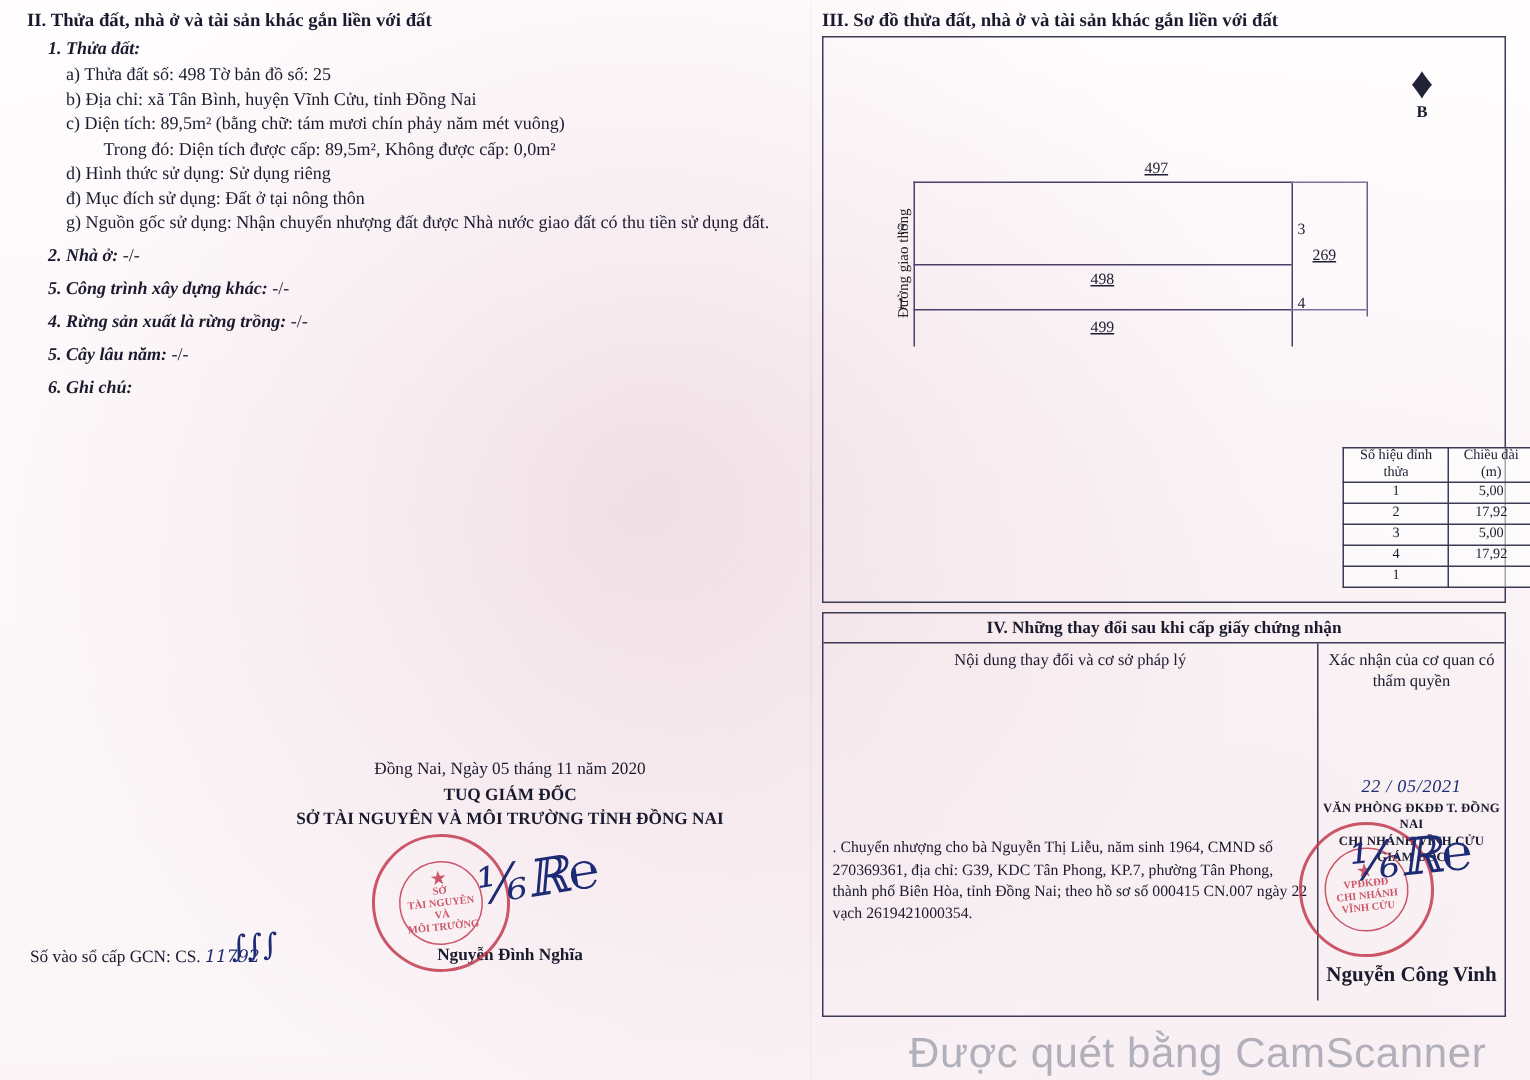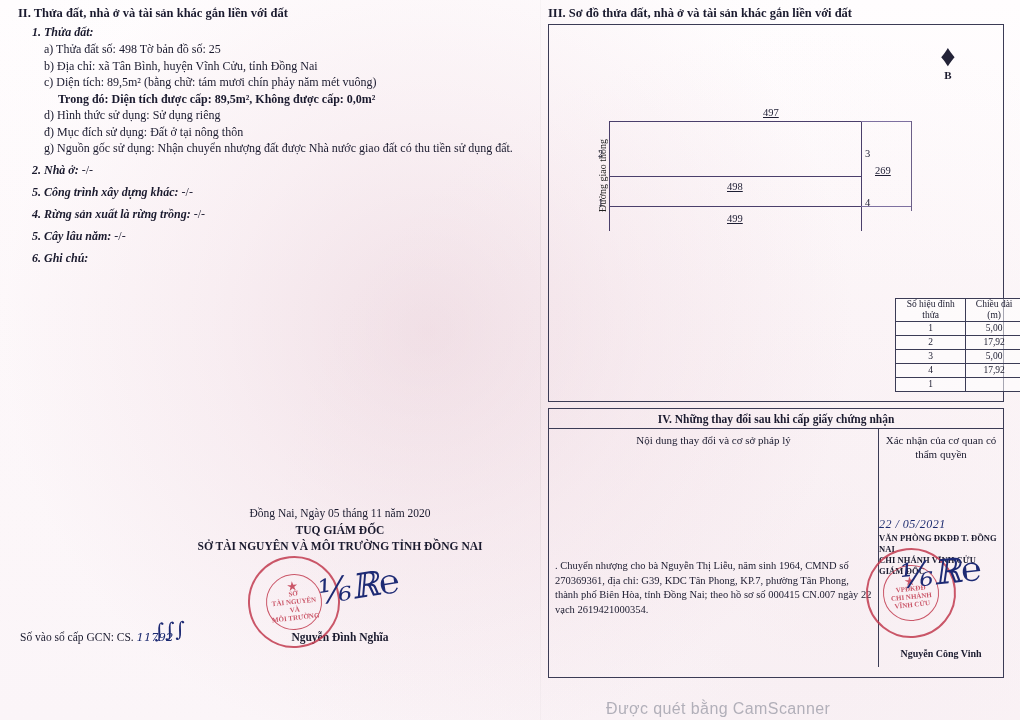--- a/index.html
+++ b/index.html
@@ -59,21 +59,21 @@
     font-style: italic;
     font-weight: bold;
     font-size: 12px;
     margin: 3px 0 2px 14px;
   }
   .line {
     font-size: 12px;
     margin: 1.5px 0 1.5px 26px;
     white-space: nowrap;
   }
-  .line.indent2 { margin-left: 40px; font-weight: bold; }
+  .line.indent2 { margin-left: 51px; }
   .numbered {
     font-size: 12px;
     font-style: italic;
     font-weight: bold;
     margin: 7px 0 0 14px;
   }
   .numbered .val { font-style: normal; font-weight: normal; }
 
   
   .right-col {
@@ -208,35 +208,36 @@
     left: 6px;
     right: 4px;
     top: 130px;
     font-size: 10.5px;
     line-height: 1.4;
   }
   .stamp-date {
     position: absolute;
     left: 0; right: 0;
     top: 88px;
+    text-align: center;
     font-size: 10px;
     line-height: 1.3;
   }
   .stamp-date .dt {
     font-family: "Liberation Serif", serif;
     font-size: 12px;
     letter-spacing: 0.5px;
   }
   .stamp-date .org { font-size: 8.5px; font-weight: bold; letter-spacing: .1px;}
   .sign-name-right {
     position: absolute;
     left: 0; right: 0;
     bottom: 8px;
     text-align: center;
-    font-size: 10px;
+    font-size: 14px;
     font-weight: bold;
   }
 
   
   .sign-block {
     position: absolute;
     left: 150px;
     top: 505px;
     width: 380px;
     text-align: center;
@@ -314,21 +315,21 @@
   #sig1 { left: 318px; top: 566px; font-size: 34px; transform: rotate(-9deg); }
   #sig2 { left: 900px; top: 552px; font-size: 34px; transform: rotate(-6deg); }
   #sig3 { left: 154px; top: 618px; font-size: 20px; transform: rotate(-4deg); }
 
   
   .camscanner {
     position: absolute;
     left: 606px;
     bottom: 2px;
     font-family: "Liberation Sans", sans-serif;
-    font-size: 16px;
+    font-size: 28px;
     color: #9a9aa6;
     opacity: .75;
     letter-spacing: .4px;
     white-space: nowrap;
   }
   .crease {
     position: absolute;
     top: 0; bottom: 0;
     width: 1px;
     background: linear-gradient(180deg, rgba(0,0,0,0.02), rgba(0,0,0,0.06), rgba(0,0,0,0.02));

